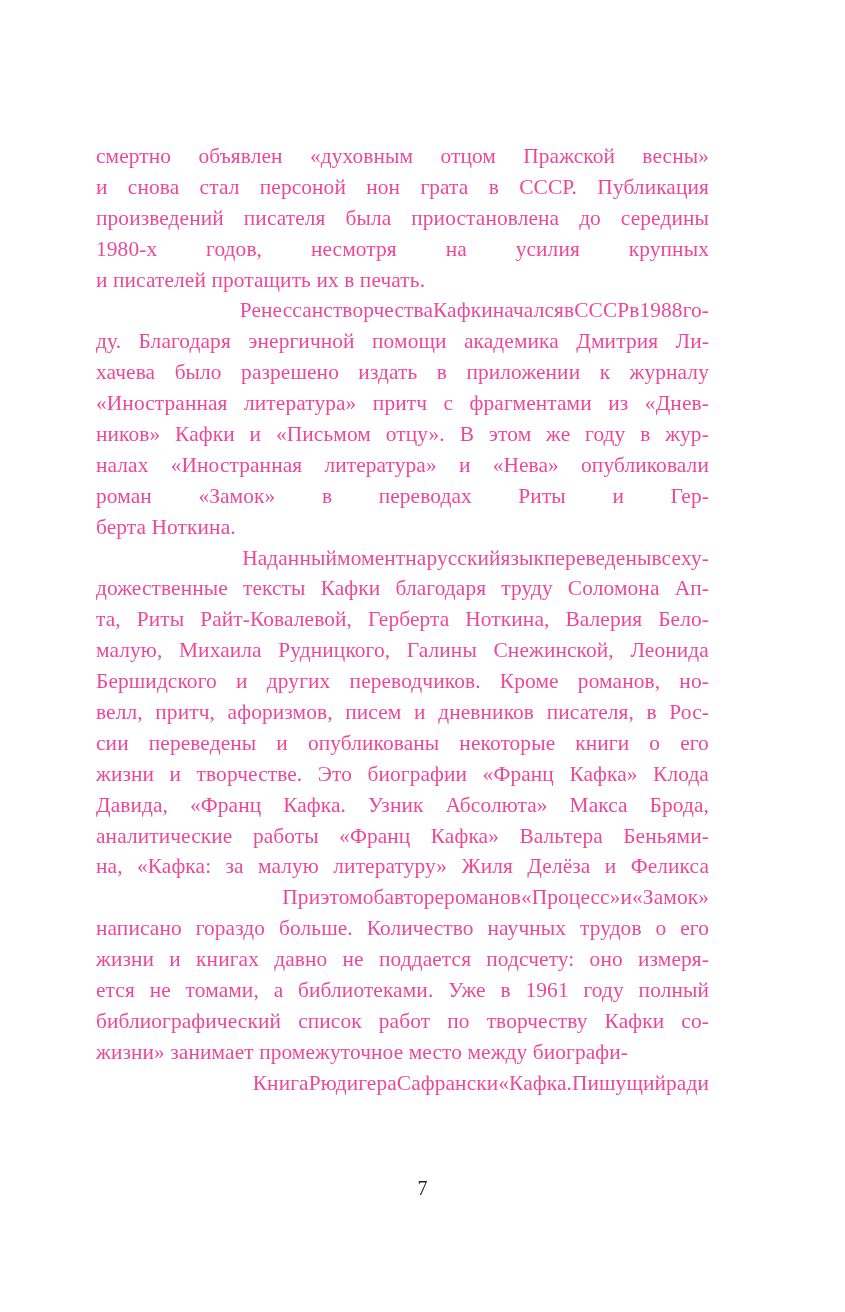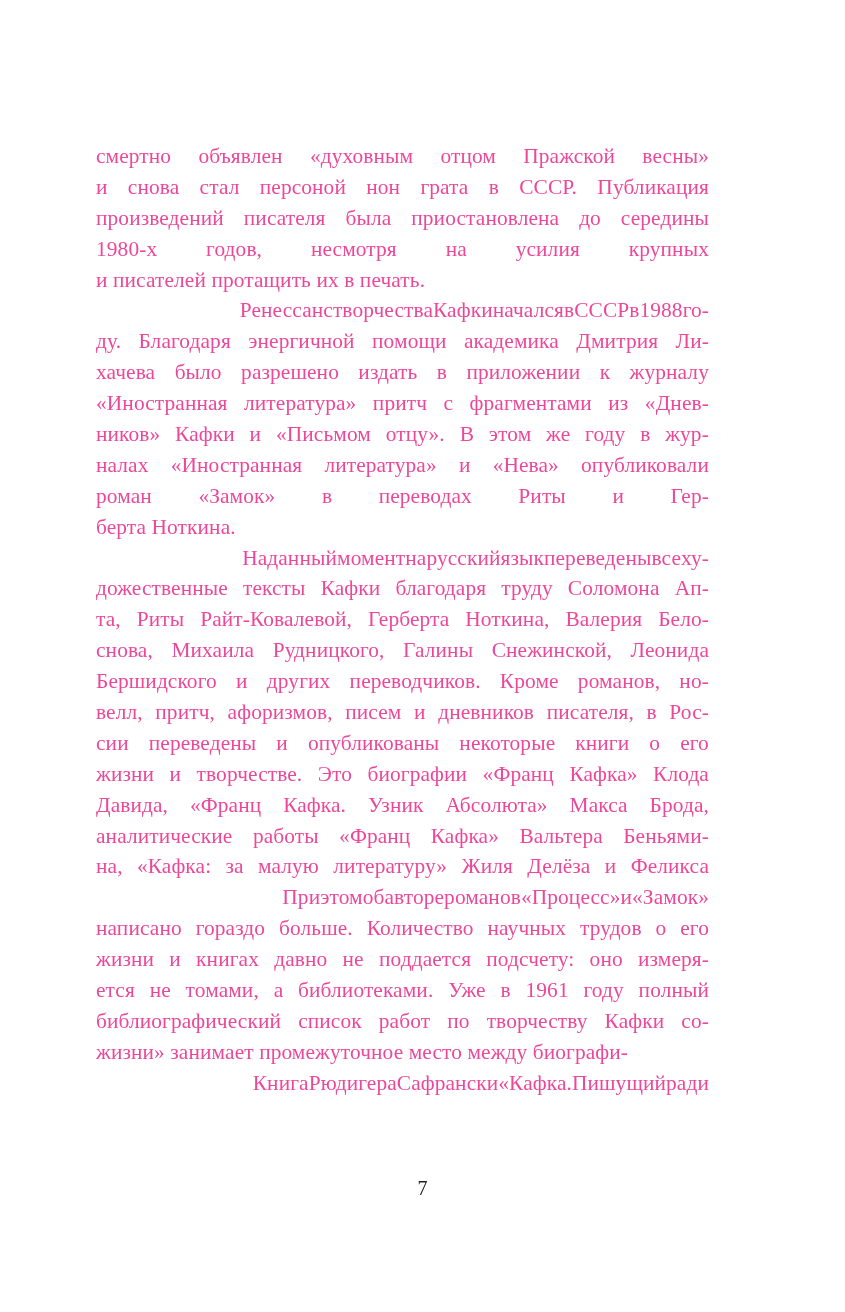--- a/index.html
+++ b/index.html
@@ -227,21 +227,21 @@
         <span class="line just">
           <span class="w">та,</span>
           <span class="w">Риты</span>
           <span class="w">Райт-Ковалевой,</span>
           <span class="w">Герберта</span>
           <span class="w">Ноткина,</span>
           <span class="w">Валерия</span>
           <span class="w">Бело-</span>
         </span>
         <span class="line just">
-          <span class="w">снова,</span>
+          <span class="w">малую,</span>
           <span class="w">Михаила</span>
           <span class="w">Рудницкого,</span>
           <span class="w">Галины</span>
           <span class="w">Снежинской,</span>
           <span class="w">Леонида</span>
         </span>
         <span class="line just">
           <span class="w">Бершидского</span>
           <span class="w">и</span>
           <span class="w">других</span>

